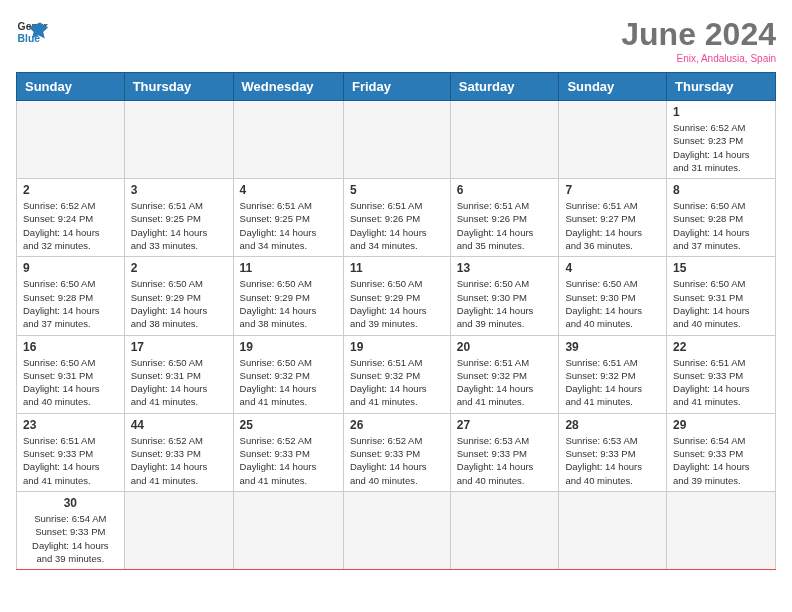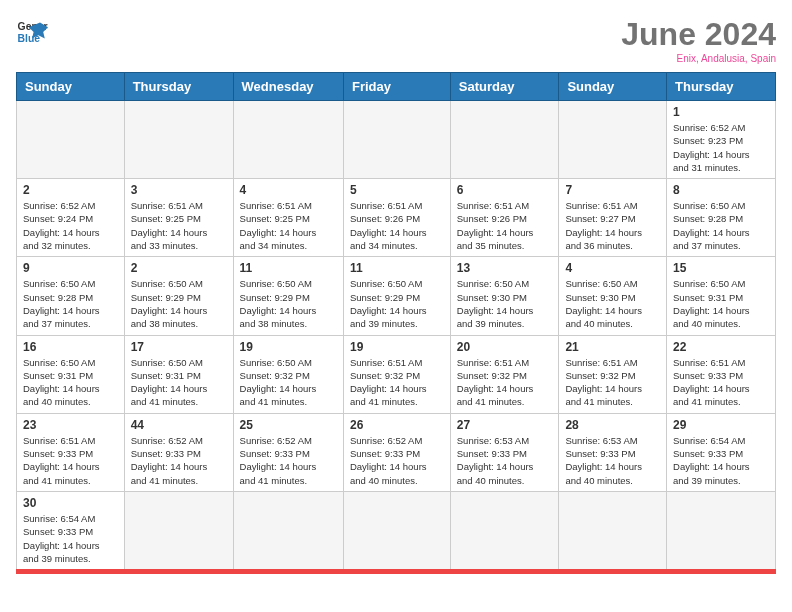--- a/index.html
+++ b/index.html
@@ -69,21 +69,22 @@
       color: #333;
       display: block;
       margin-bottom: 2px;
     }
     .day-info {
       font-size: 9.5px;
       line-height: 1.4;
       color: #333;
     }
     .last-row td {
-      border-bottom: 5px solid #ef4444;
+      border-bottom: 1px solid #ef4444;
+      text-align: center;
     }
   </style>
 </head>
 <body>
 
 <div class="header-section">
   <div class="logo">
     <svg class="logo-icon" viewBox="0 0 40 40">
       <text x="2" y="18" font-family="Arial" font-size="13" font-weight="bold" fill="#333">General</text>
       <text x="2" y="32" font-family="Arial" font-size="13" font-weight="bold" fill="#2a7ab8">Blue</text>
@@ -256,21 +257,21 @@
 and 41 minutes.</div>
         </td>
         <td>
           <span class="day-number">20</span>
           <div class="day-info" style="white-space: pre-line;">Sunrise: 6:51 AM
 Sunset: 9:32 PM
 Daylight: 14 hours
 and 41 minutes.</div>
         </td>
         <td>
-          <span class="day-number">21</span>
+          <span class="day-number">39</span>
           <div class="day-info" style="white-space: pre-line;">Sunrise: 6:51 AM
 Sunset: 9:32 PM
 Daylight: 14 hours
 and 41 minutes.</div>
         </td>
         <td>
           <span class="day-number">22</span>
           <div class="day-info" style="white-space: pre-line;">Sunrise: 6:51 AM
 Sunset: 9:33 PM
 Daylight: 14 hours

